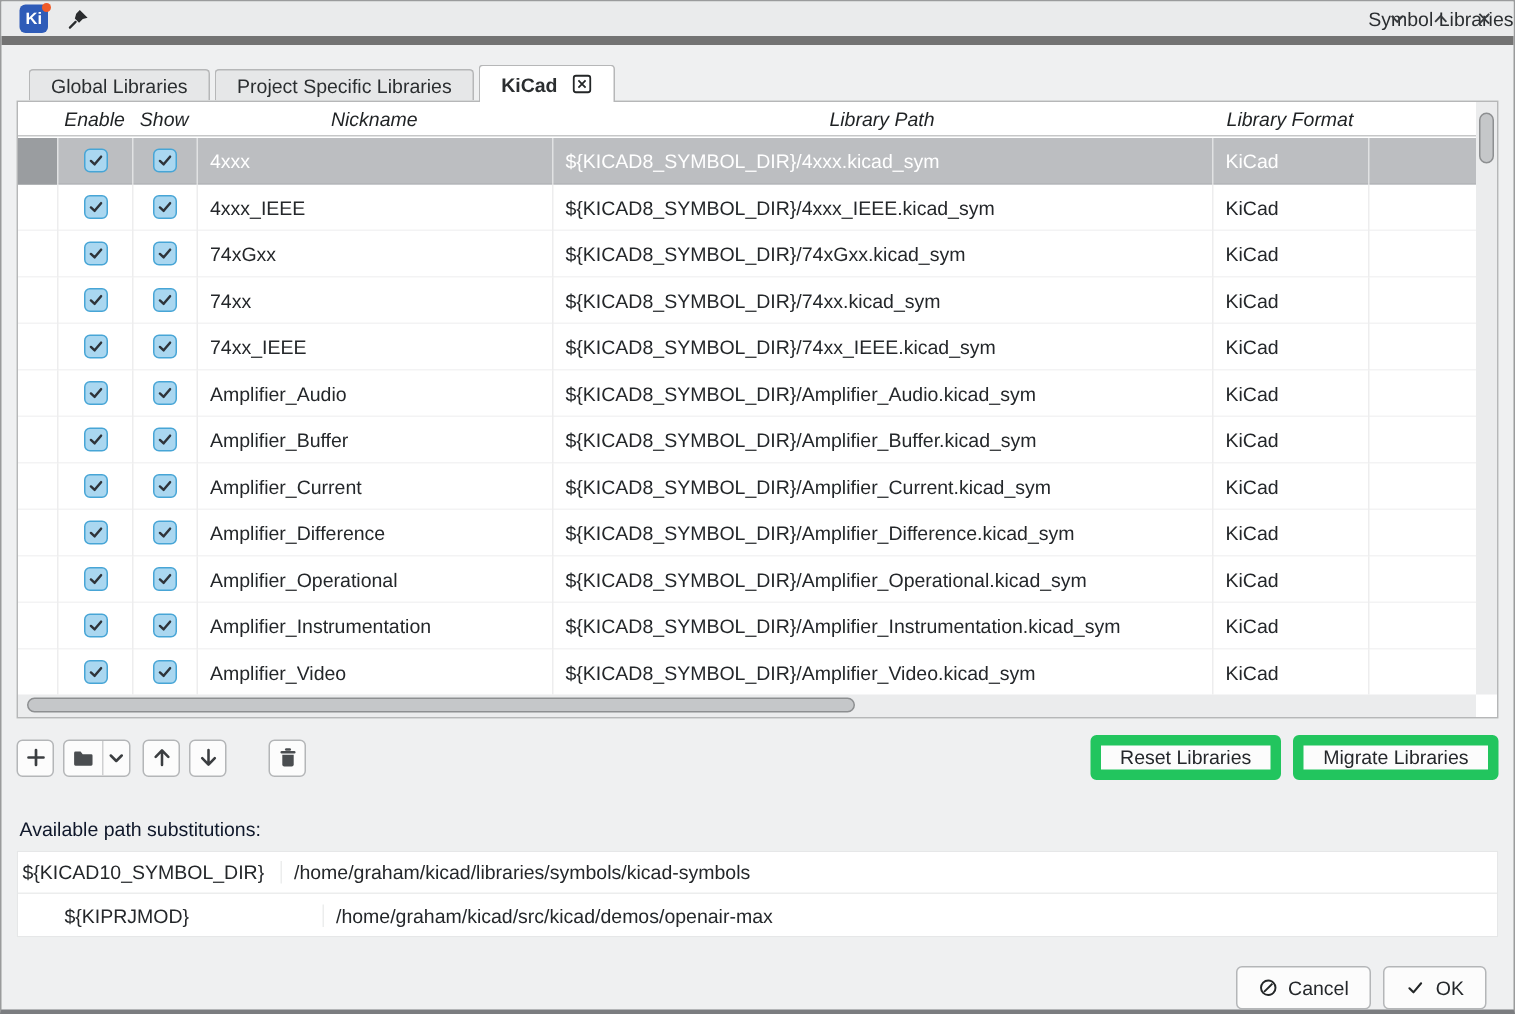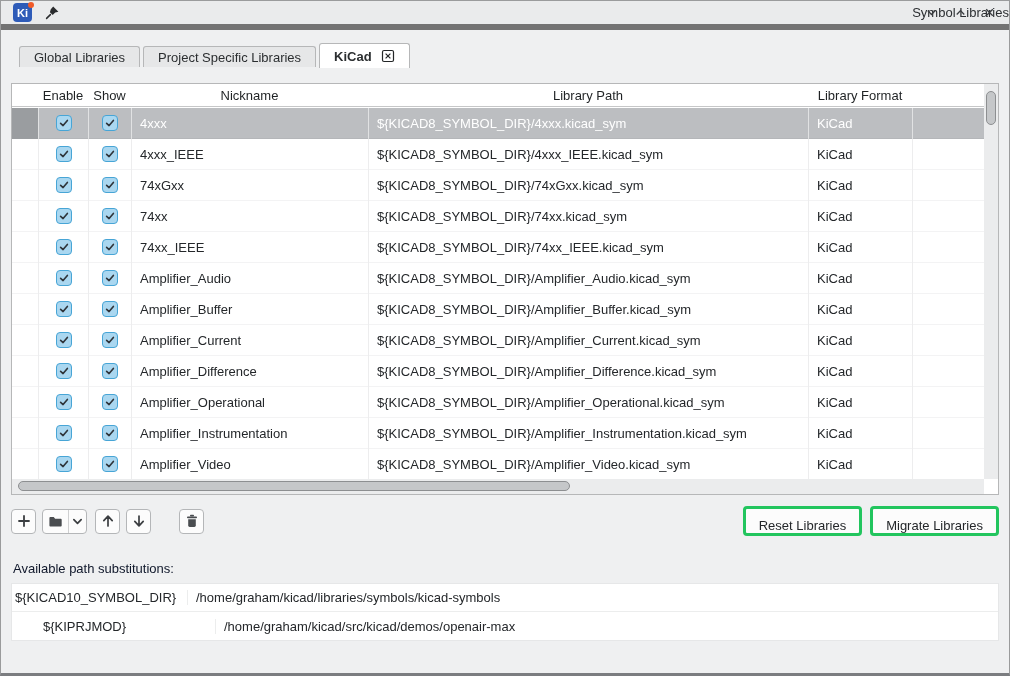--- a/index.html
+++ b/index.html
@@ -18,34 +18,34 @@
     position:relative; color:#fff; font-weight:bold; font-size:11px;
     display:flex; align-items:center; justify-content:center; }
   .app-icon .dot { position:absolute; top:-1px; right:-2px; width:6px; height:6px;
     border-radius:50%; background:#f05a28; }
   .pin { margin-left:12px; width:16px; height:16px; }
   .title { position:absolute; left:0; right:0; text-align:right; color:#2b2e31; }
   .win-controls { margin-left:auto; display:flex; gap:14px; align-items:center; z-index:2; }
   .win-controls svg { width:15px; height:15px; }
 
   
-  .tabs { display:flex; align-items:flex-end; margin:13px 10px 16px; padding-left:8px; }
+  .tabs { display:flex; align-items:flex-end; margin:13px 10px 0; padding-left:8px; }
   .tab { height:21px; display:flex; align-items:center; padding:0 14px; margin-right:3px;
     background:#e6e7e8; border:1px solid #b6b7b8; border-bottom:none;
     border-radius:3px 3px 0 0; color:#2b2e30; white-space:nowrap; }
   .tab.active { height:25px; background:#fff; font-weight:bold; margin-bottom:-1px;
     z-index:3; position:relative; gap:9px; }
   .tab.active svg { width:14px; height:14px; }
 
   
   .panel { position:relative; margin:0 10px; height:412px; background:#fff;
     border:1px solid #b6b7b8; overflow:hidden; z-index:2; }
   .thead { display:flex; height:23px; align-items:center; border-bottom:1px solid #c6c7c8;
     color:#1f2224; margin-right:14px; }
-  .th { text-align:center; }
+  .th { text-align:center;font-style:italic; }
   .tbody { position:absolute; top:24px; left:0; right:14px; bottom:15px; overflow:hidden; }
   .tr { display:flex; height:31px; align-items:center; border-bottom:1px solid #f3f3f4; }
   .td { height:31px; display:flex; align-items:center; border-left:1px solid #ededee; }
   .td:first-child { border-left:none; }
   .c-rowhdr { width:26px; }
   .c-enable { width:50px; justify-content:center; }
   .c-show   { width:43px; justify-content:center; }
   .c-nick   { width:237px; padding-left:8px; }
   .c-path   { width:440px; padding-left:8px; }
   .c-fmt    { width:104px; padding-left:8px; }
@@ -74,22 +74,22 @@
   .tool-btn { width:25px; height:25px; background:#fcfcfc; border:1px solid #b4b6b8;
     border-radius:4px; display:flex; align-items:center; justify-content:center; }
   .tool-btn svg { width:16px; height:16px; }
   .split-btn { display:flex; height:25px; background:#fcfcfc; border:1px solid #b4b6b8;
     border-radius:4px; margin-left:6px; overflow:hidden; }
   .split-btn .seg { display:flex; align-items:center; justify-content:center; }
   .split-btn .seg.main { width:26px; border-right:1px solid #cfd0d1; }
   .split-btn .seg.arrow { width:17px; }
   .split-btn svg { width:15px; height:15px; }
   .gap8 { margin-left:8px; } .gap6 { margin-left:6px; } .gap28 { margin-left:28px; }
-  .text-btn { height:30px; padding:0 13px; background:#fcfcfc; border:3px solid #22c55e;
-    border-radius:4px; display:flex; align-items:flex-end; color:#24272a; font-size:13px; }
+  .text-btn { height:30px; padding:0 13px; background:#fcfcfc; border:7px solid #22c55e;
+    border-radius:4px; display:flex; align-items:flex-start; color:#24272a; font-size:13px; }
   .right-group { margin-left:auto; display:flex; gap:8px; }
 
   
   .subst-label { margin:25px 12px 7px; color:#0f172a; }
   .subst-table { margin:0 10px; background:#fff; border:1px solid #e6e7e8; }
   .subst-row { display:flex; height:28px; align-items:center; border-bottom:1px solid #eceded; }
   .subst-row:last-child { border-bottom:none;margin-left:28px; }
   .subst-var { width:175px; padding-left:3px; }
   .subst-val { flex:1; border-left:1px solid #eceded; padding-left:8px; }
 
@@ -467,14 +467,29 @@
       <div class="subst-row">
       <div class="subst-var">${KICAD10_SYMBOL_DIR}</div>
       <div class="subst-val">/home/graham/kicad/libraries/symbols/kicad-symbols</div>
     </div>
       <div class="subst-row">
       <div class="subst-var">${KIPRJMOD}</div>
       <div class="subst-val">/home/graham/kicad/src/kicad/demos/openair-max</div>
     </div>
     </div>
 
+  <div class="dialog-row">
+    <div class="dialog-btn">
+      <svg viewBox="0 0 14 14">
+        <circle cx="7" cy="7" r="5.2" fill="none" stroke="#232627" stroke-width="1.4"></circle>
+        <path d="M4 10 L10 4" stroke="#232627" stroke-width="1.4"></path>
+      </svg>
+      <span>Cancel</span>
+    </div>
+    <div class="dialog-btn">
+      <svg viewBox="0 0 14 14">
+        <path d="M2.8 7.4 L5.7 10.3 L11.2 3.8" fill="none" stroke="#232627" stroke-width="1.5" stroke-linecap="round" stroke-linejoin="round"></path>
+      </svg>
+      <span>OK</span>
+    </div>
+  </div>
 
 </div>
 
 </body></html>

